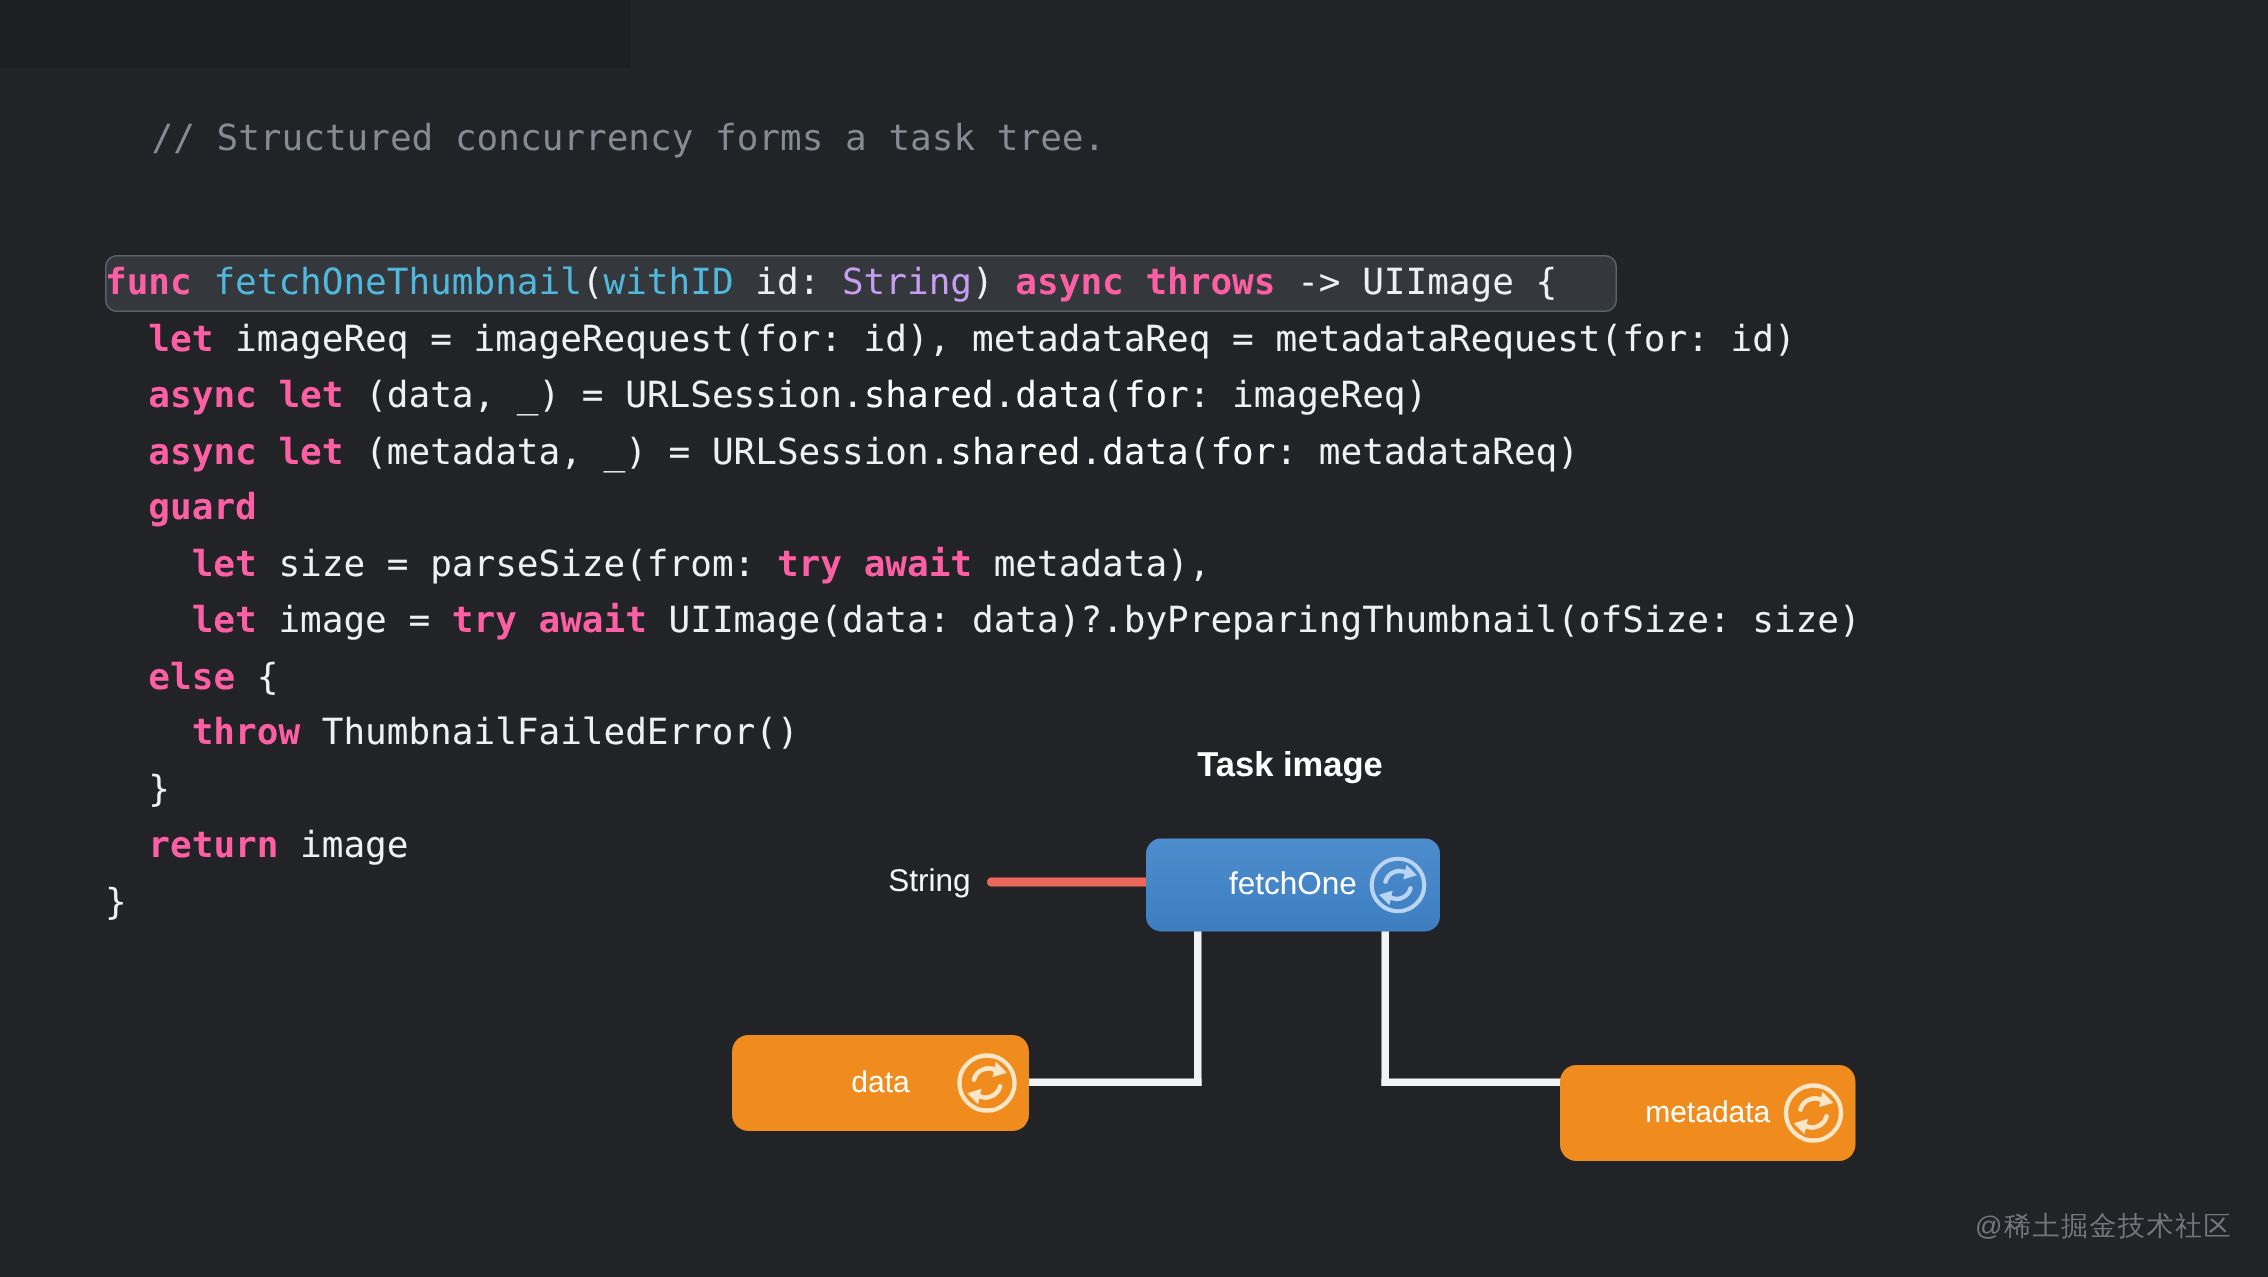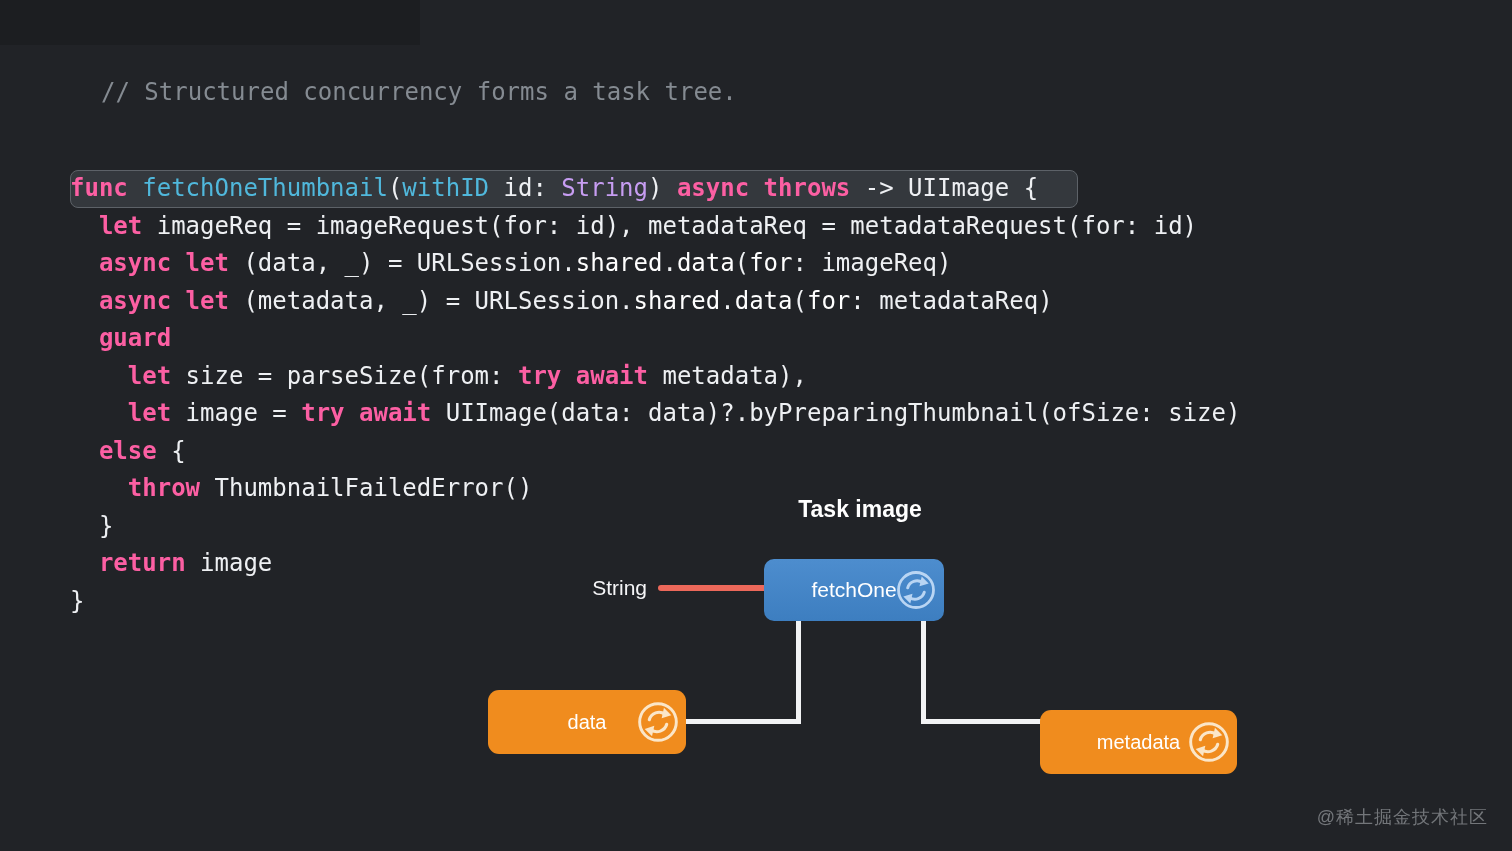--- a/index.html
+++ b/index.html
@@ -49,21 +49,21 @@
   .pointer-line {
     position:absolute; left:658px; top:585px; width:133px; height:6px;
     background:#ec685a; border-radius:3px;
   }
   .node {
     position:absolute; border-radius:10px;
     display:flex; align-items:center; justify-content:center;
     color:#ffffff;
   }
   .node-root {
-    left:764px; top:559px; width:180px; height:62px;
+    left:764px; top:559px; width:196px; height:62px;
     background:linear-gradient(#4d8dce, #3d7ec0);
     font-size:21px;
   }
   .node-child {
     width:198px; height:64px; border-radius:11px;
     background:#f08c1e; font-size:20px;
   }
   .node-data { left:488px; top:690px; }
   .node-meta { left:1040px; top:710px; width:197px; }
   .node-label { position:relative; }

